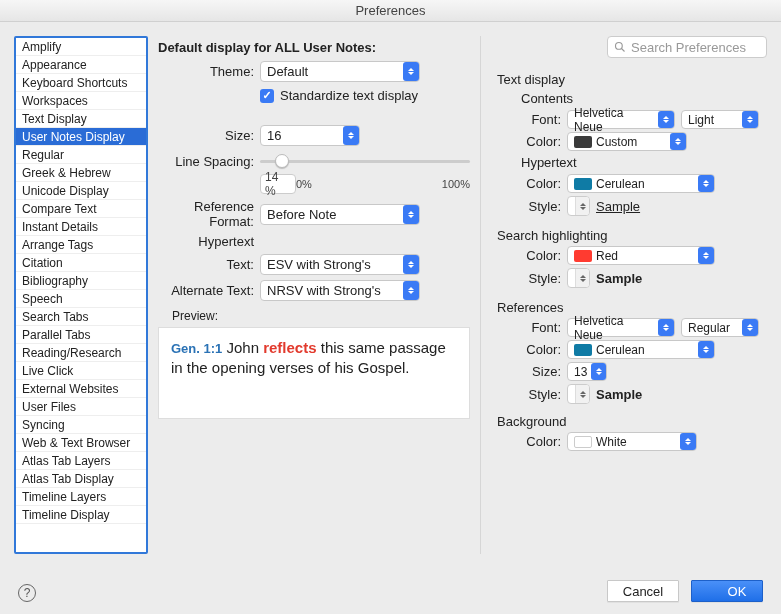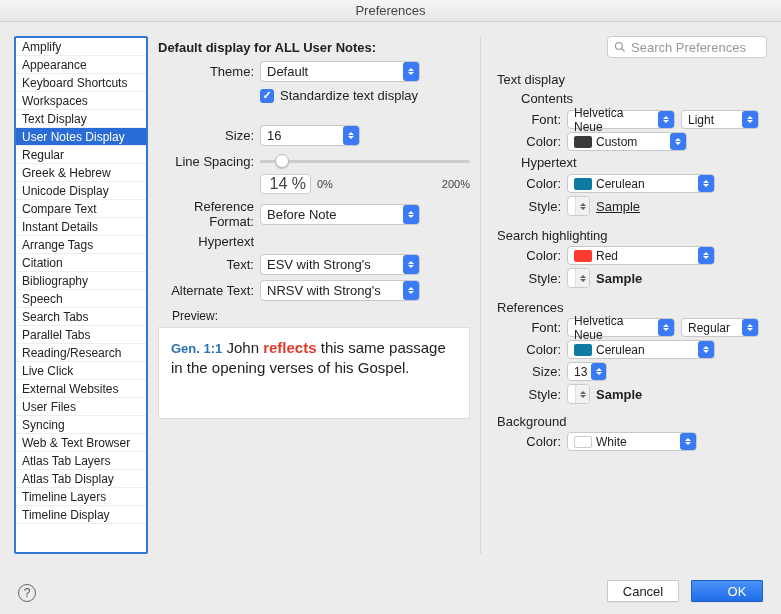--- a/index.html
+++ b/index.html
@@ -127,23 +127,23 @@
     height:3px; background:#ccc; border-radius:2px;
   }
   .slider .thumb {
     position:absolute; top:3px; left:7%;
     width:14px;height:14px;border-radius:50%;
     background:#fff; border:1px solid #bbb;
     box-shadow: 0 1px 1px rgba(0,0,0,.2);
   }
   .pct-box {
     border:1px solid #ccc;border-radius:4px;background:#fff;
-    width:51px;height:20px;display:inline-flex;
+    width:36px;height:20px;display:inline-flex;
     align-items:center;justify-content:flex-end;padding:0 4px;
-    font-size:16px; margin-right:6px;
+    font-size:12px; 
   }
 
   .preview-label{font-size:12px; margin: 8px 0 4px 14px;}
   .preview {
     border:1px solid #ddd; background:#fff;
     padding:10px 12px; font-size:15px; line-height:1.35;
     min-height: 92px;
     font-family: "Helvetica Neue", Arial, sans-serif;
   }
   .preview .ref { color:#2a72b5; font-weight:600; font-size:13px;}
@@ -296,21 +296,21 @@
             <div class="thumb"></div>
         </div>
       </div>
     </div>
     <div class="row" style="margin-top:-2px">
       <div class="label"></div>
       <div class="field" style="display:flex;align-items:center;font-size:11px;color:#444">
         <span class="pct-box">14 %</span>
         <span style="flex:0">0%</span>
         <span style="flex:1"></span>
-        <span>200%</span>
+        <span>100%</span>
       </div>
     </div>
 
     <div class="row">
       <div class="label" style="white-space:normal">Reference Format:</div>
       <div class="field">
         <div class="mac-select" style="width:160px">
           <span>Before Note</span>
           <span class="caret"></span>
         </div>

